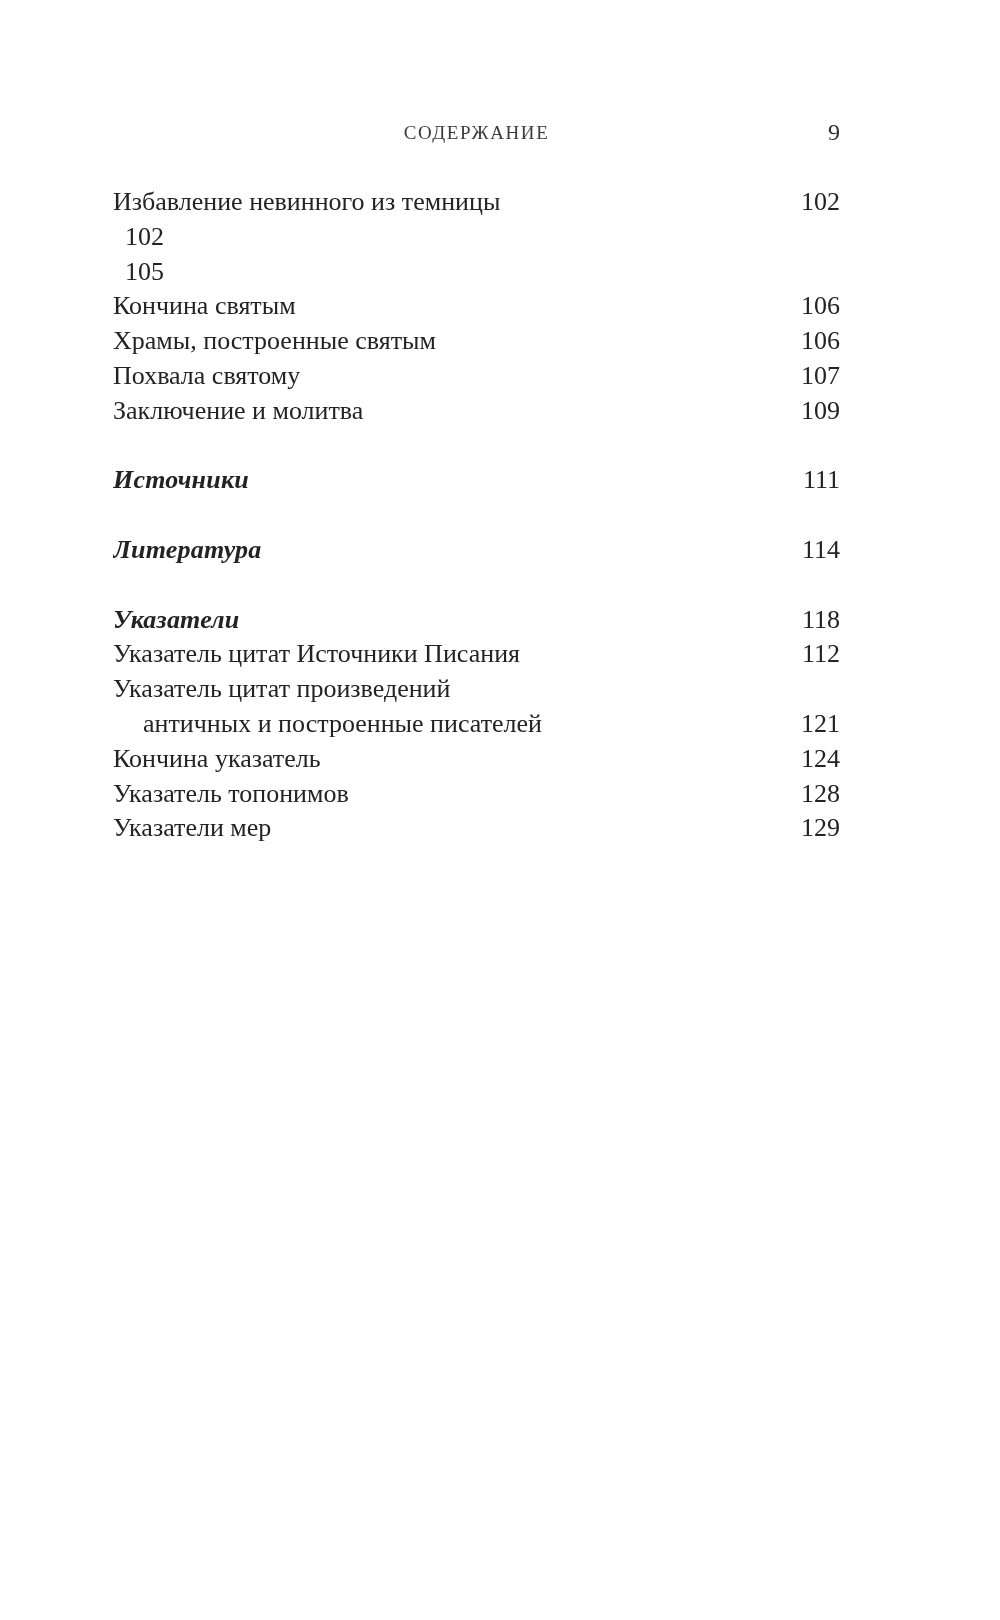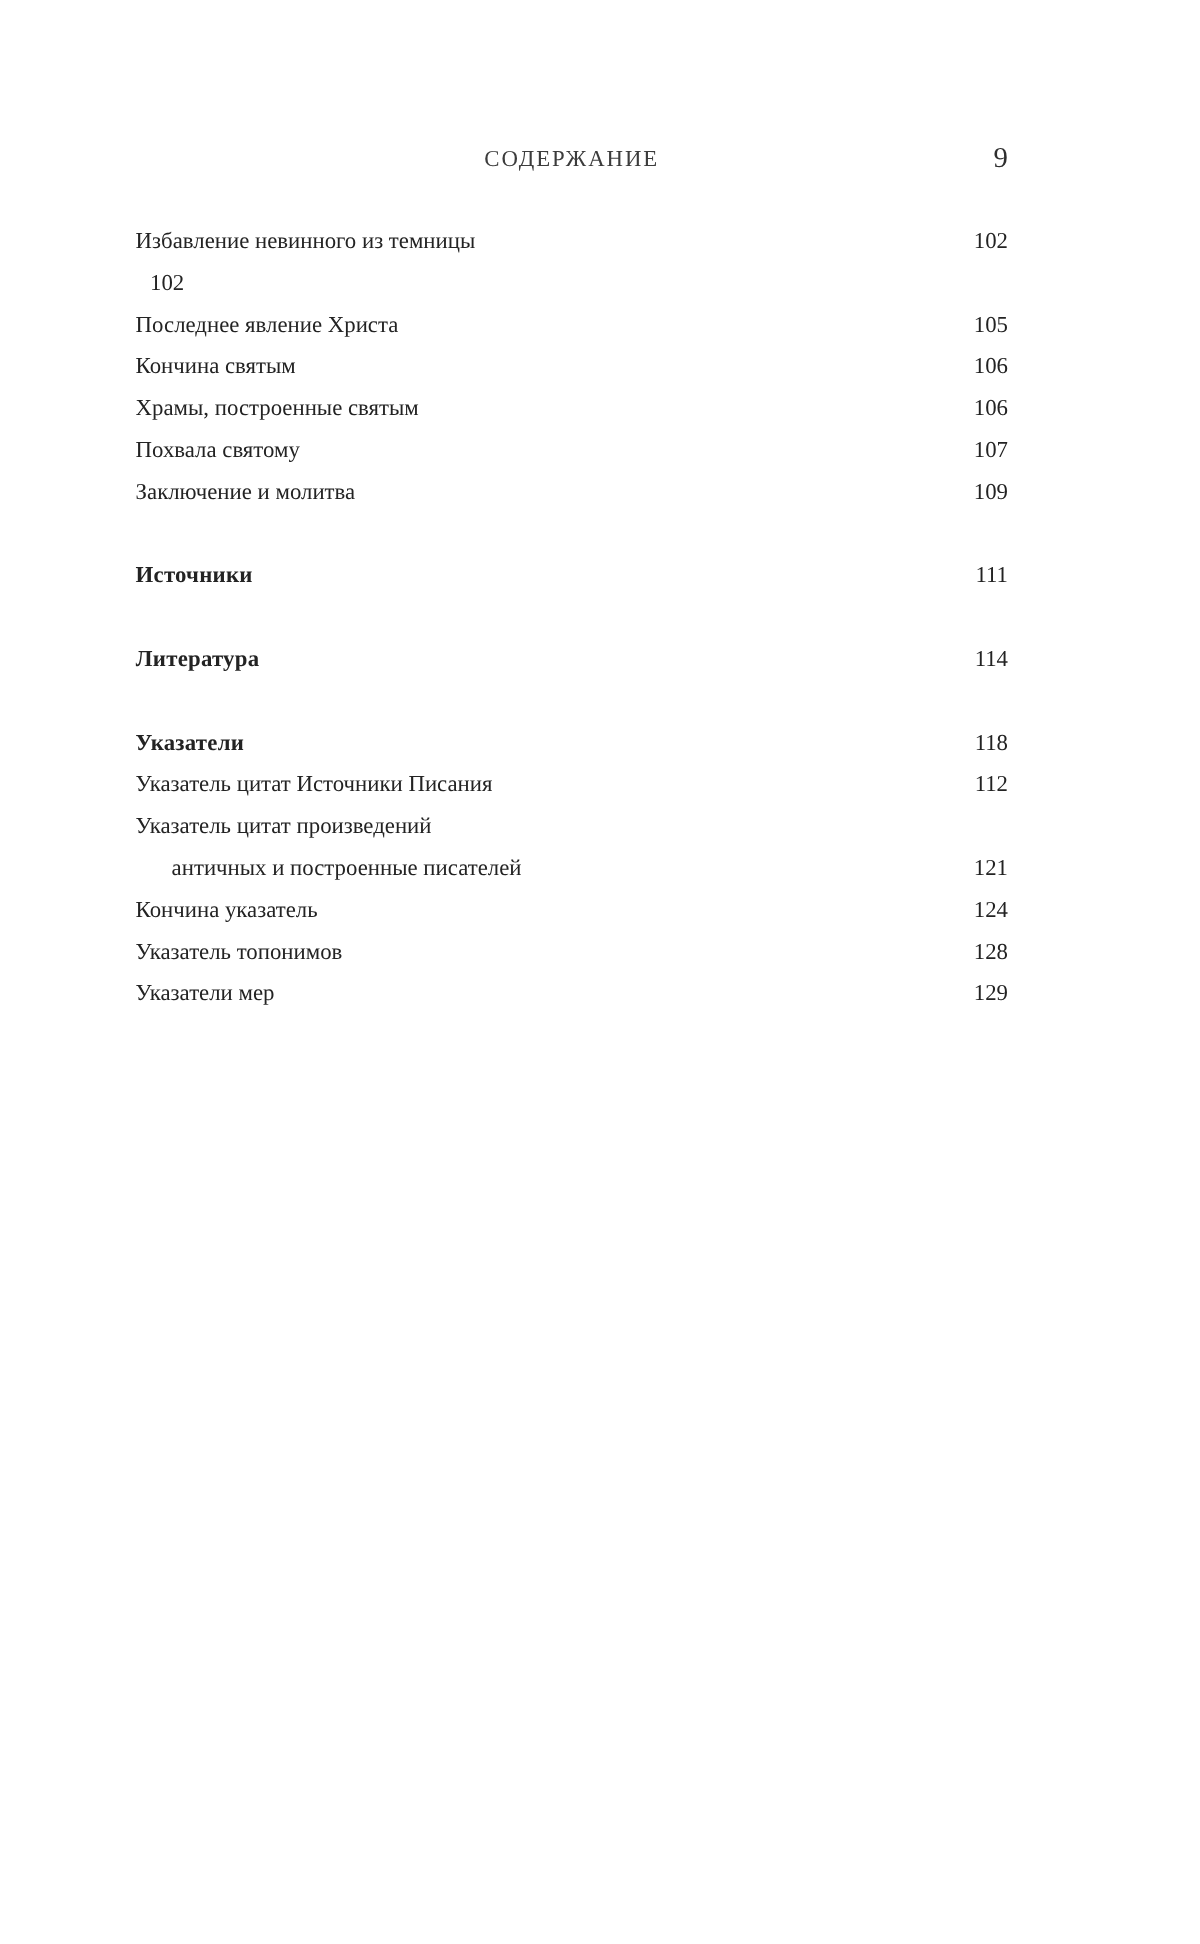--- a/index.html
+++ b/index.html
@@ -36,21 +36,21 @@
     font-size: 24px;
     letter-spacing: 0;
     color: #2e2e2e;
   }
   
   .toc {
     position: absolute;
     left: 113px;
     top: 185px;
     width: 727px;
-    font-size: 19px;
+    font-size: 26px;
   }
   .toc .row {
     display: flex;
     justify-content: space-between;
     align-items: baseline;
     height: 34.8px;
     line-height: 34.8px;
     white-space: nowrap;
   }
   .toc .row.gap {
@@ -58,20 +58,21 @@
   }
   .toc .row .t {
     overflow: hidden;
   }
   .toc .row .p {
     padding-left: 12px;
   }
   .toc .row.section .t {
     font-weight: bold;
     letter-spacing: 0.2px;
+    font-style: italic;
   }
   .toc .row.continuation .t {
     padding-left: 30px;
   }
 </style>
 </head>
 <body>
 
 <div class="page">
   <div class="running-head">
@@ -81,21 +82,20 @@
 
   <div class="toc">
       <div class="row item">
         <span class="t">Избавление невинного из темницы</span>
         <span class="p">102</span>
       </div>
       <div class="row item">
         <span class="p">102</span>
       </div>
       <div class="row item">
-        <span class="t">Последнее явление Христа</span>
         <span class="p">105</span>
       </div>
       <div class="row item">
         <span class="t">Кончина святым</span>
         <span class="p">106</span>
       </div>
       <div class="row item">
         <span class="t">Храмы, построенные святым</span>
         <span class="p">106</span>
       </div>

